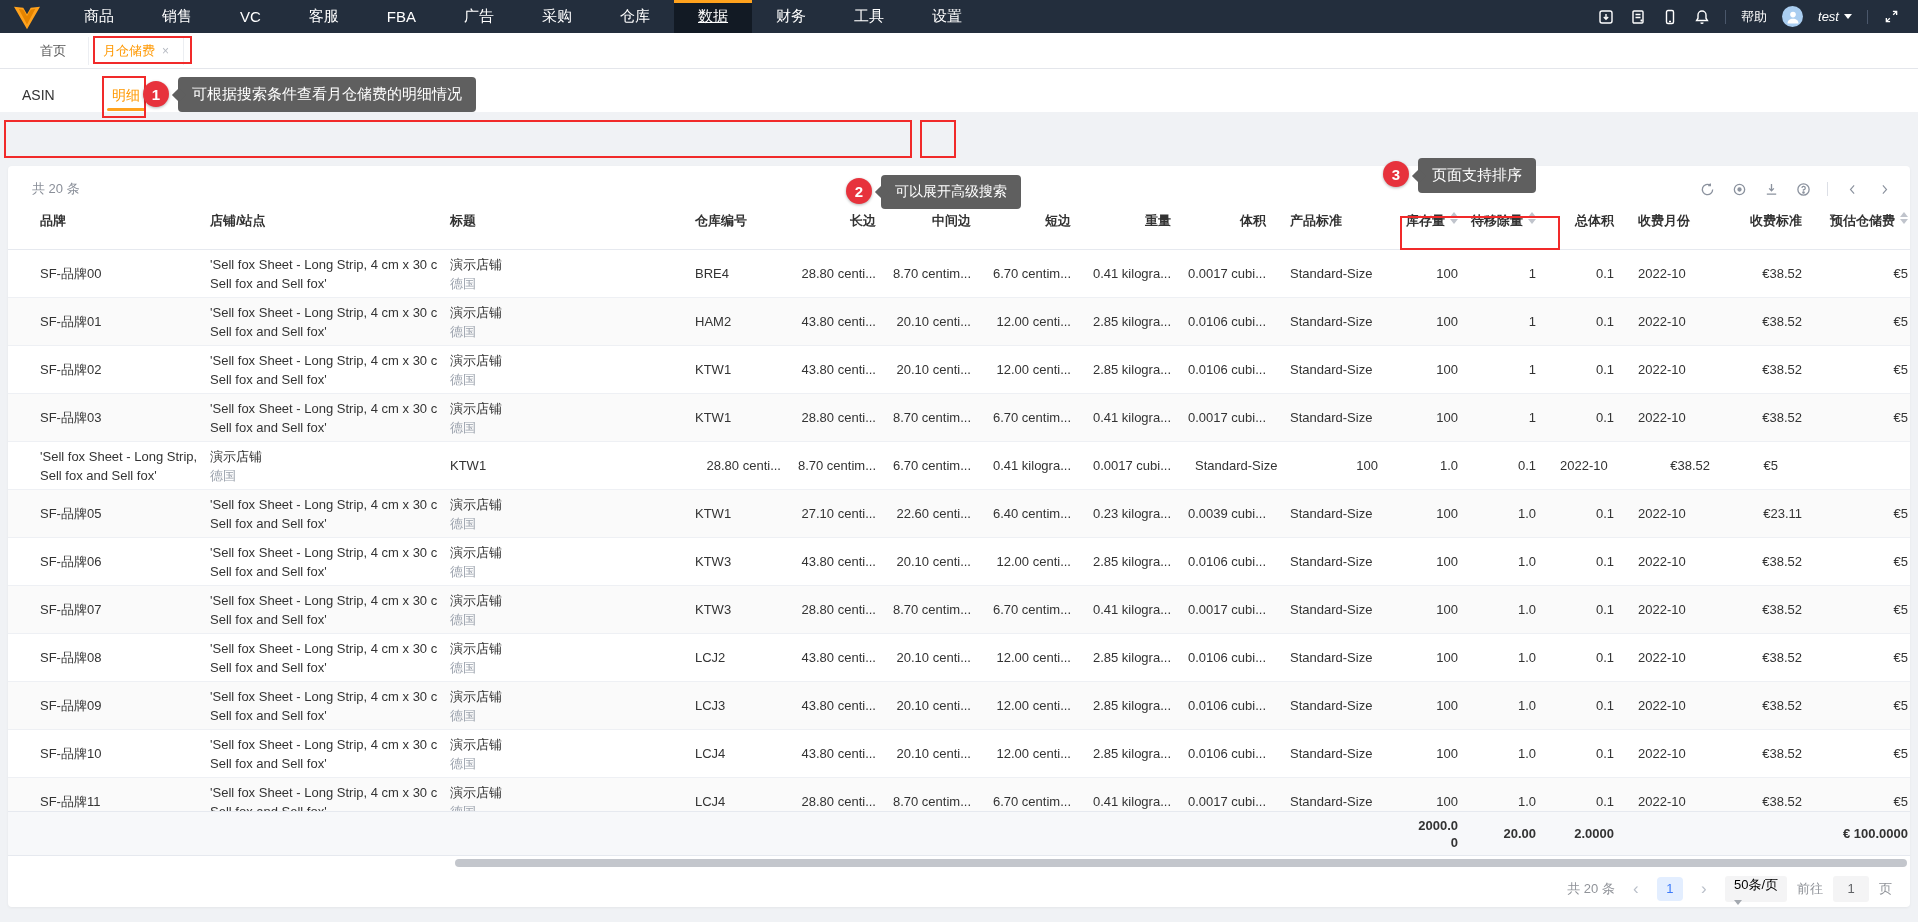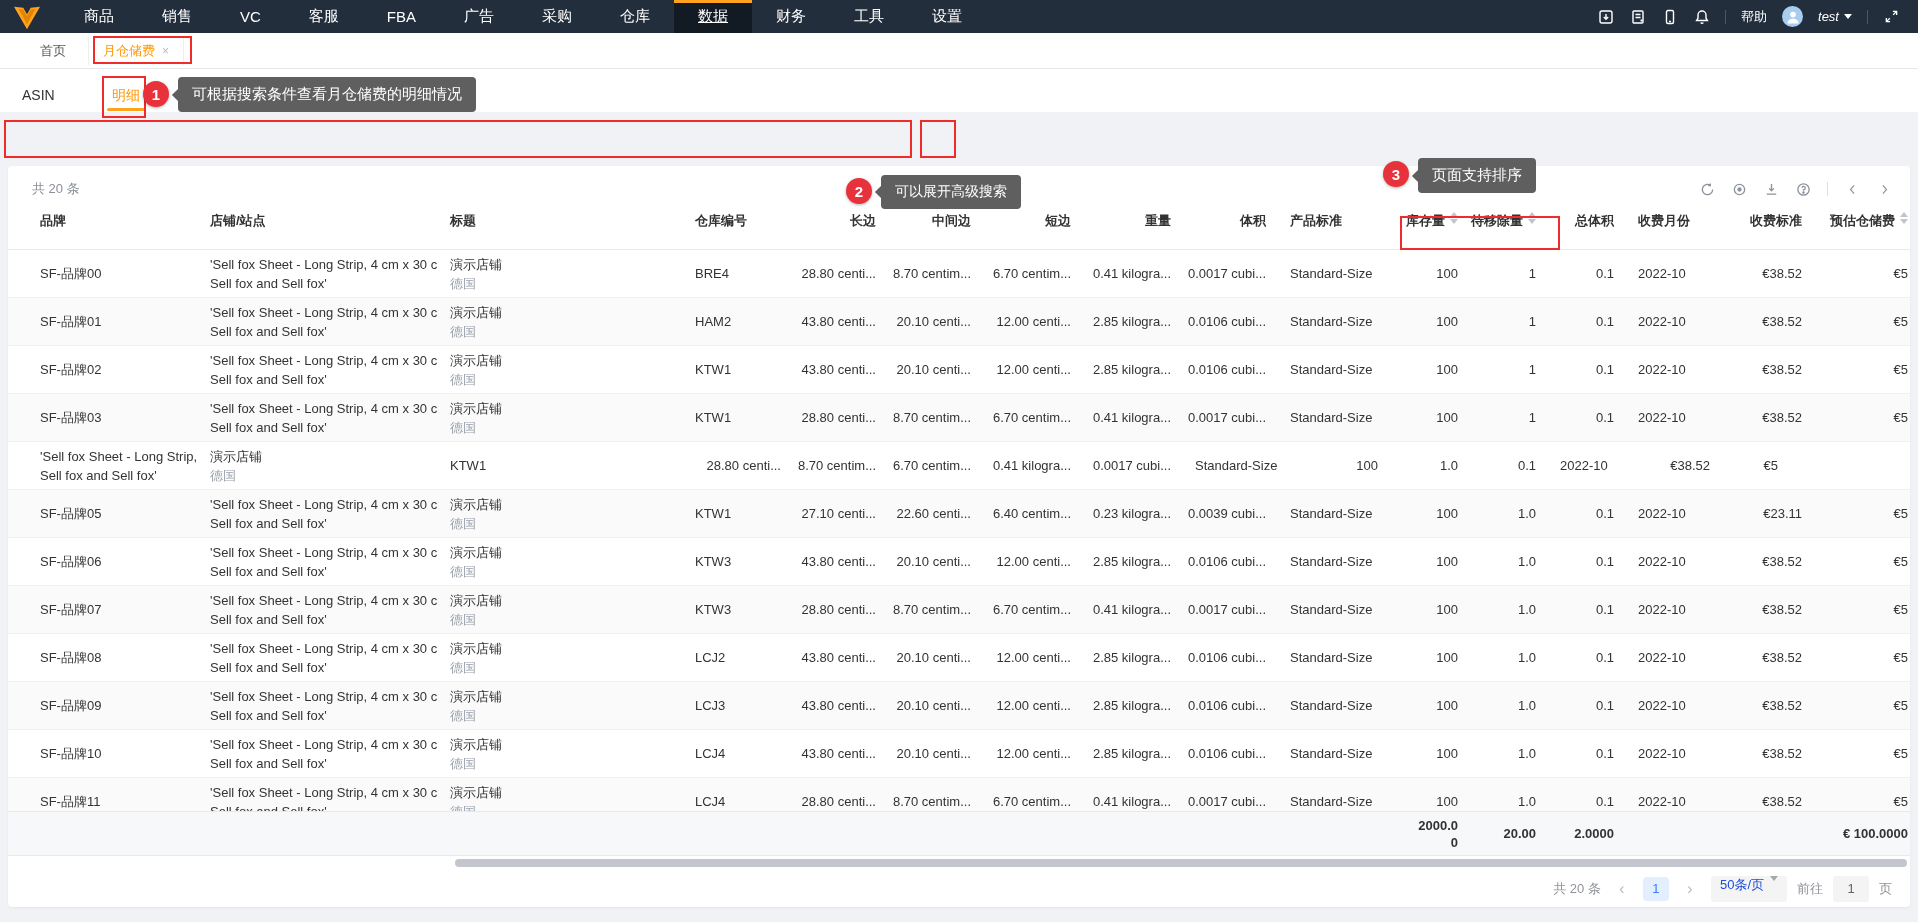--- a/index.html
+++ b/index.html
@@ -78,21 +78,21 @@
 
   .totals-row { height:45px; background:#f7f8fa; border-top:1px solid #e6e9ef; border-bottom:1px solid #e6e9ef; }
   .totals-row .cell { font-weight:bold; line-height:17px; }
 
   .hscroll { height:14px; position:relative; }
   .hthumb { position:absolute; left:447px; top:3px; width:1452px; height:8px; border-radius:4px; background:#c3c6cc; cursor:pointer; }
 
   .card-foot { height:37px; display:flex; align-items:center; justify-content:flex-end; gap:10px; padding-right:18px; font-size:13px; color:#909399; }
   .pg-arrow { width:22px; height:22px; display:flex; align-items:center; justify-content:center; color:#b9bfc9; font-size:17px; cursor:pointer; }
   .pg-page { min-width:26px; height:24px; background:#e3eeff; color:#3e7bfa; border-radius:4px; display:flex; align-items:center; justify-content:center; font-size:13px; cursor:pointer; }
-  .pg-size { height:26px; background:#f4f4f5; border-radius:3px; display:flex; align-items:flex-start; gap:6px; padding:0 9px; color:#1d4ed8; cursor:pointer; }
+  .pg-size { height:26px; background:#f4f4f5; border-radius:3px; display:flex; align-items:flex-start; gap:6px; padding:0 9px; color:#000000; cursor:pointer;flex-direction:column; }
   .pg-size .sel-caret { width:0; height:0; border-left:4px solid transparent; border-right:4px solid transparent; border-top:5px solid #a4a9b0; }
   .pg-goto-input { width:36px; height:26px; background:#f4f4f5; border:0; border-radius:3px; text-align:center; font-size:13px; color:#606266; outline:none; }
 
   
   .redbox { position:absolute; border:2px solid #f12a2a; z-index:40; pointer-events:none; }
   .badge { position:absolute; width:26px; height:26px; border-radius:50%; background:#e7323c; color:#fff; font-size:15px; font-weight:bold; display:flex; align-items:center; justify-content:center; z-index:50; box-shadow:0 1px 3px rgba(0,0,0,.3); }
   .tip { position:absolute; background:#5f5f5f; color:#fff; border-radius:4px; padding:8px 14px; font-size:15px; white-space:nowrap; z-index:50; }
   .tip::before { content:""; position:absolute; left:-4px; top:50%; width:10px; height:10px; background:#5f5f5f; transform:translateY(-50%) rotate(45deg); }
 </style>
 </head>

